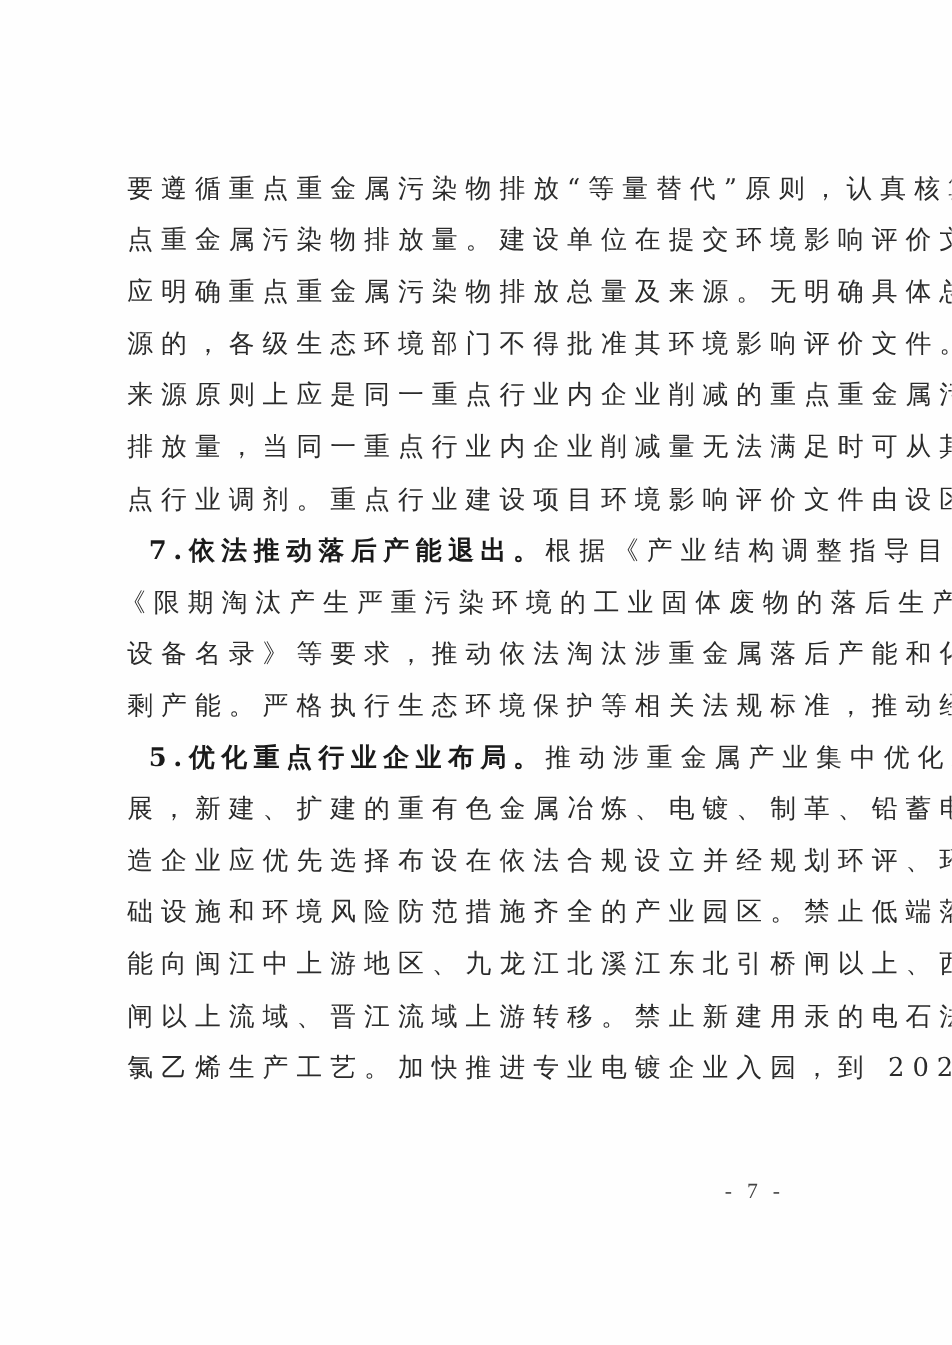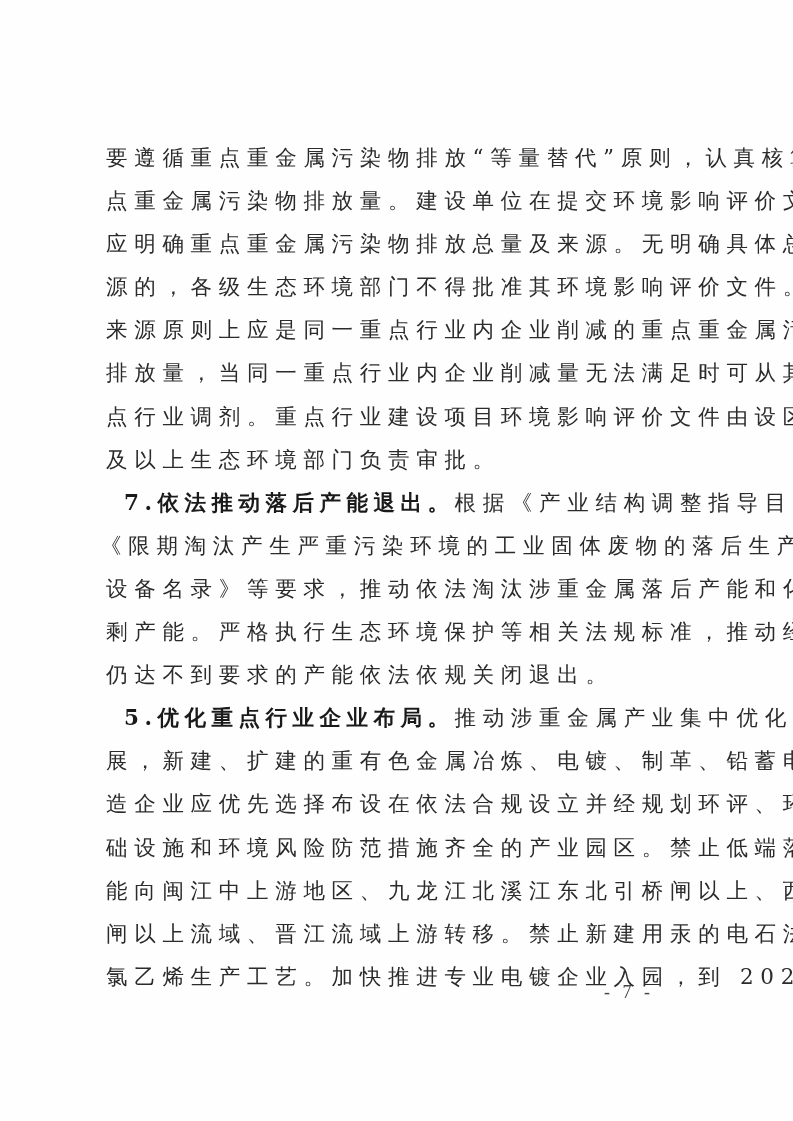--- a/index.html
+++ b/index.html
@@ -59,27 +59,25 @@
 <div class="page">
   <div class="body-text">
 
     <div class="line">要遵循重点重金属污染物排放“等量替代”原则，认真核算重</div>
     <div class="line">点重金属污染物排放量。建设单位在提交环境影响评价文件时</div>
     <div class="line">应明确重点重金属污染物排放总量及来源。无明确具体总量来</div>
     <div class="line">源的，各级生态环境部门不得批准其环境影响评价文件。总量</div>
     <div class="line">来源原则上应是同一重点行业内企业削减的重点重金属污染物</div>
     <div class="line">排放量，当同一重点行业内企业削减量无法满足时可从其他重</div>
     <div class="line">点行业调剂。重点行业建设项目环境影响评价文件由设区市级</div>
-    <div class="line">及以上生态环境部门负责审批。</div>
 
     <div class="line indent"><span class="bold">7.依法推动落后产能退出。</span><span>根据《产业结构调整指导目录》</span></div>
     <div class="line" style="margin-left:-6px;">《限期淘汰产生严重污染环境的工业固体废物的落后生产工艺</div>
     <div class="line">设备名录》等要求，推动依法淘汰涉重金属落后产能和化解过</div>
     <div class="line">剩产能。严格执行生态环境保护等相关法规标准，推动经整改</div>
-    <div class="line">仍达不到要求的产能依法依规关闭退出。</div>
 
     <div class="line indent"><span class="bold">5.优化重点行业企业布局。</span><span>推动涉重金属产业集中优化发</span></div>
     <div class="line">展，新建、扩建的重有色金属冶炼、电镀、制革、铅蓄电池制</div>
     <div class="line">造企业应优先选择布设在依法合规设立并经规划环评、环境基</div>
     <div class="line">础设施和环境风险防范措施齐全的产业园区。禁止低端落后产</div>
     <div class="line">能向闽江中上游地区、九龙江北溪江东北引桥闸以上、西溪桥</div>
     <div class="line">闸以上流域、晋江流域上游转移。禁止新建用汞的电石法（聚）</div>
     <div class="line">氯乙烯生产工艺。加快推进专业电镀企业入园，到 2025 年底专</div>
   </div>
 

